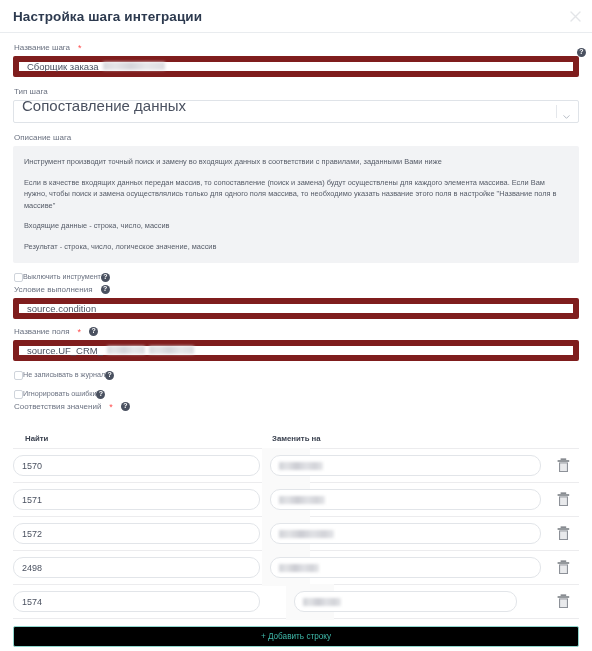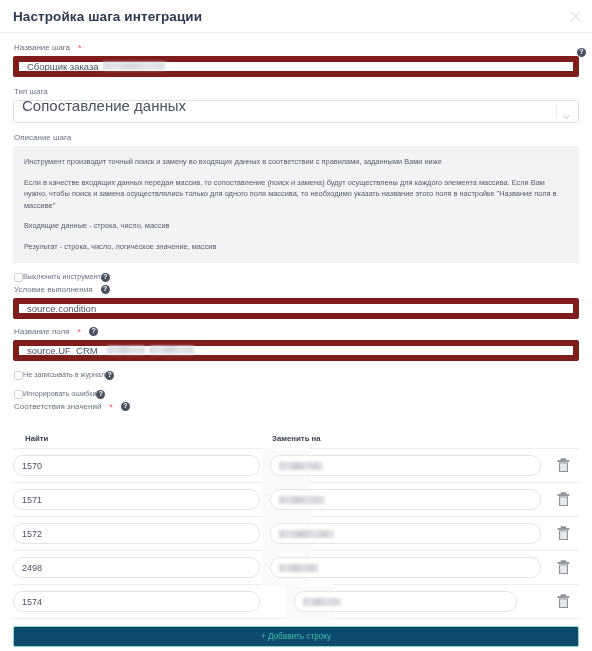--- a/index.html
+++ b/index.html
@@ -232,21 +232,21 @@
     width: 13px; height: 15px;
     cursor: pointer;
   }
 
   
   .btn-outline {
     width: 100%;
     height: 21px;
     border: 1px solid #8fd6cd;
     border-radius: 2px;
-    background: #0c4a6e;
+    background: #000000;
     color: #3fb9aa;
     font-size: 8.2px;
     display: flex;
     align-items: center;
     justify-content: center;
     cursor: pointer;
     margin-top: 7px;
     font-family: inherit;
   }
 </style>

